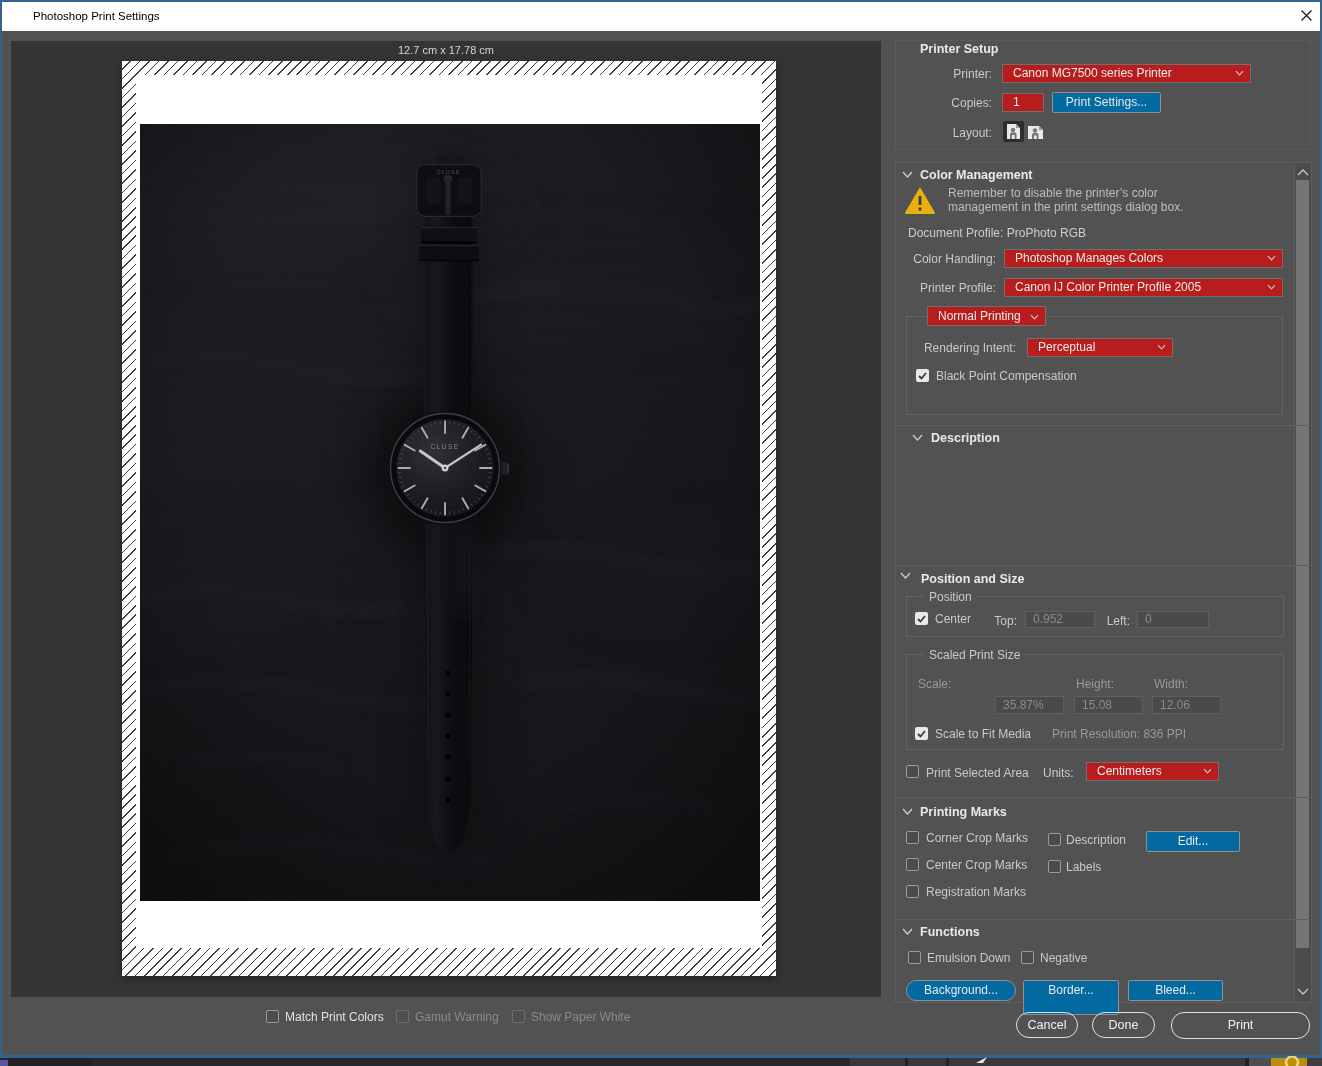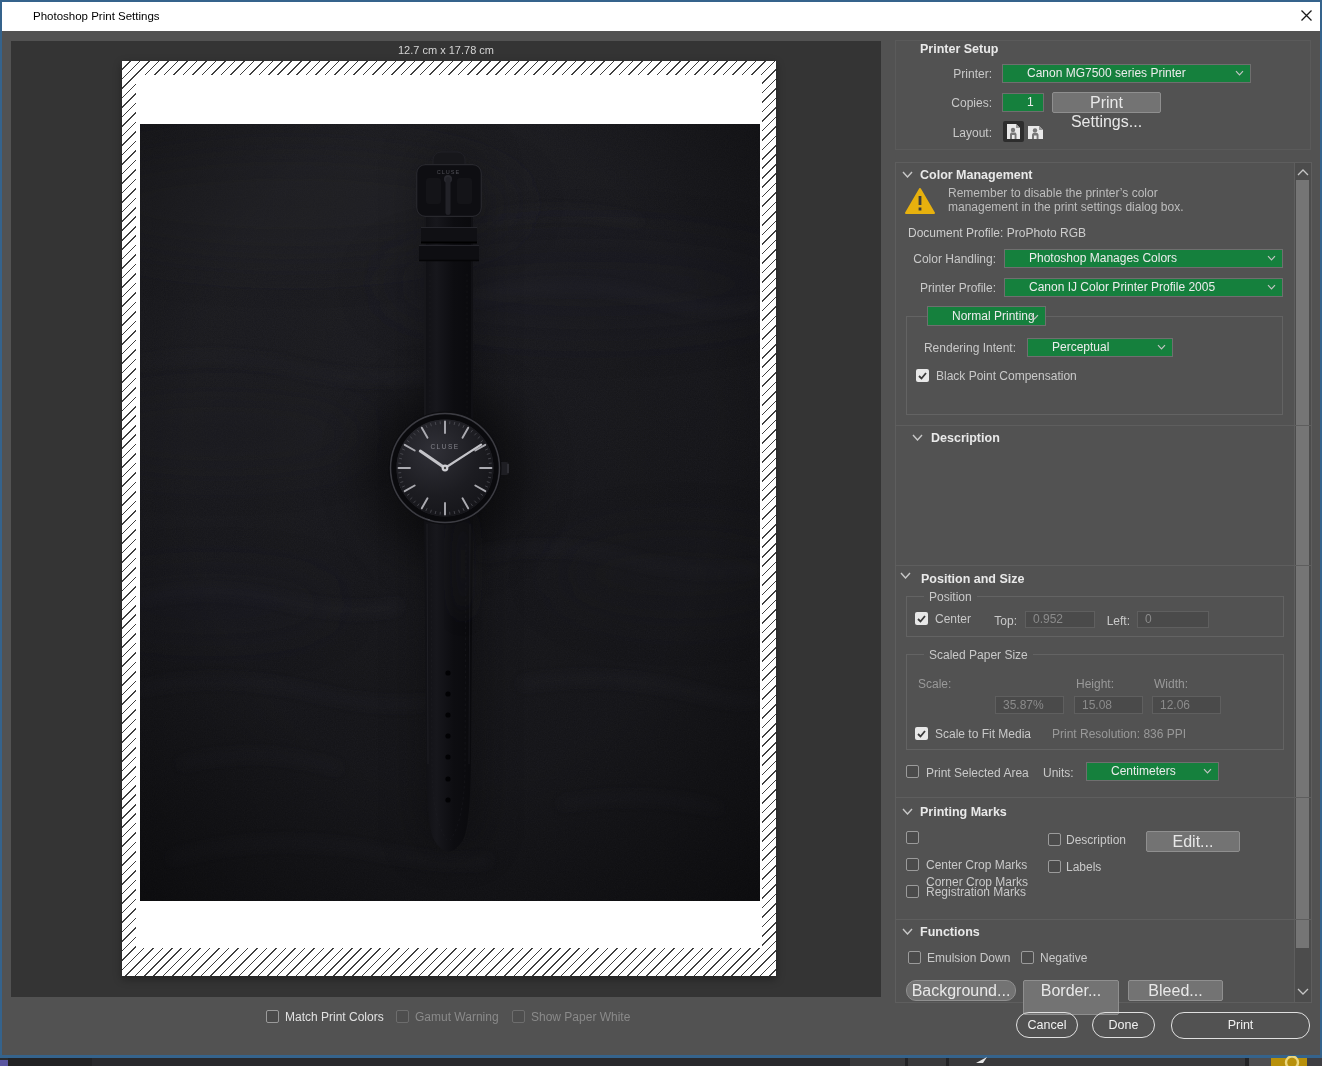--- a/index.html
+++ b/index.html
@@ -1,23 +1,23 @@
 <!DOCTYPE html>
 <html><head>
 <meta charset="utf-8">
 <style>
   * { margin:0; padding:0; box-sizing:border-box; }
   html,body { width:1322px; height:1066px; overflow:hidden; }
   body { position:relative; background:#222226; font-family:"Liberation Sans", sans-serif; }
   .abs { position:absolute; }
   .lbl { position:absolute; font-size:12px; color:#c9c9c9; white-space:nowrap; }
   .hdr { position:absolute; font-size:12.5px; font-weight:bold; color:#e9e9e9; white-space:nowrap; }
-  .dd { position:absolute; background:#15803d; border:1px solid #6f6f6f; color:#ececec; font-size:12px; line-height:17px; padding-left:24px; white-space:nowrap; overflow:hidden; }
+  .dd { position:absolute; background:#b91c1c; border:1px solid #6f6f6f; color:#ececec; font-size:12px; line-height:17px; padding-left:10px; white-space:nowrap; overflow:hidden; }
   .dd .ch { position:absolute; right:6px; top:5px; }
-  .btn { position:absolute; background:#737373; border:1px solid #8f8f8f; border-radius:2px; color:#e8e8e8; font-size:16px; text-align:center; }
+  .btn { position:absolute; background:#0369a1; border:1px solid #8f8f8f; border-radius:2px; color:#e8e8e8; font-size:12px; text-align:center; }
   .fld { position:absolute; background:#4a4a4a; border:1px solid #5f5f5f; color:#8b8b8b; font-size:12px; line-height:15px; padding-left:7px; }
   .cb { position:absolute; width:13px; height:13px; border-radius:2px; }
   .cb.on { background:#e8e8e8; }
   .cb.off { background:#4b4b4b; border:1px solid #9b9b9b; }
   .cb.dis { background:#4e4e4e; border:1px solid #6d6d6d; }
   .pill { position:absolute; border:1px solid #e0e0e0; border-radius:13px; color:#f1f1f1; font-size:12.5px; text-align:center; background:transparent; }
   .dim { color:#999999; }
   .sep { position:absolute; height:1px; background:#5e5e5e; left:896px; width:415px; }
 </style>
 </head>
@@ -307,21 +307,21 @@
   <div class="cb on" style="left:915px;top:612px;"></div>
   <svg class="abs" style="left:917px;top:615px;" width="9" height="8" viewBox="0 0 9 8">
     <path d="M1 4 L3.5 6.5 L8 1" fill="none" stroke="#3a3a3a" stroke-width="1.8"></path>
   </svg>
   <div class="lbl" style="left:935px;top:612px;">Center</div>
   <div class="lbl" style="left:977px;top:614px;width:40px;text-align:right;">Top:</div>
   <div class="fld" style="left:1025px;top:611px;width:70px;height:17px;">0.952</div>
   <div class="lbl" style="left:1090px;top:614px;width:40px;text-align:right;">Left:</div>
   <div class="fld" style="left:1137px;top:611px;width:72px;height:17px;">0</div>
   <div class="abs" style="left:906px;top:654px;width:378px;height:96px;border:1px solid #636363;"></div>
-  <div class="lbl" style="left:924px;top:648px;background:#525252;padding:0 5px;">Scaled Paper Size</div>
+  <div class="lbl" style="left:924px;top:648px;background:#525252;padding:0 5px;">Scaled Print Size</div>
   <div class="lbl dim" style="left:918px;top:677px;">Scale:</div>
   <div class="lbl dim" style="left:1076px;top:677px;">Height:</div>
   <div class="lbl dim" style="left:1154px;top:677px;">Width:</div>
   <div class="fld" style="left:995px;top:696px;width:69px;height:18px;line-height:16px;">35.87%</div>
   <div class="fld" style="left:1074px;top:696px;width:69px;height:18px;line-height:16px;">15.08</div>
   <div class="fld" style="left:1152px;top:696px;width:69px;height:18px;line-height:16px;">12.06</div>
   <div class="cb on" style="left:915px;top:727px;"></div>
   <svg class="abs" style="left:917px;top:730px;" width="9" height="8" viewBox="0 0 9 8">
     <path d="M1 4 L3.5 6.5 L8 1" fill="none" stroke="#3a3a3a" stroke-width="1.8"></path>
   </svg>
@@ -333,21 +333,21 @@
   <div class="dd" style="left:1086px;top:762px;width:133px;height:19px;">Centimeters<svg class="ch" width="9" height="6" viewBox="0 0 9 6">
       <path d="M1 1.2 L4.5 4.8 L8 1.2" fill="none" stroke="#c3c3c3" stroke-width="1.2"></path>
     </svg></div>
   <div class="sep" style="top:797px;"></div>
 
   <svg class="abs" style="left:902px;top:808px;" width="11" height="7" viewBox="0 0 11 7">
     <path d="M1 1 L5.5 6 L10 1" fill="none" stroke="#c8c8c8" stroke-width="1.4"></path>
   </svg>
   <div class="hdr" style="left:920px;top:805px;">Printing Marks</div>
   <div class="cb off" style="left:906px;top:831px;"></div>
-  <div class="lbl" style="left:926px;top:831px;margin-top:44px;">Corner Crop Marks</div>
+  <div class="lbl" style="left:926px;top:831px;">Corner Crop Marks</div>
   <div class="cb off" style="left:1048px;top:833px;"></div>
   <div class="lbl" style="left:1066px;top:833px;">Description</div>
   <div class="btn" style="left:1146px;top:831px;width:94px;height:21px;line-height:19px;">Edit...</div>
   <div class="cb off" style="left:906px;top:858px;"></div>
   <div class="lbl" style="left:926px;top:858px;">Center Crop Marks</div>
   <div class="cb off" style="left:1048px;top:860px;"></div>
   <div class="lbl" style="left:1066px;top:860px;">Labels</div>
   <div class="cb off" style="left:906px;top:885px;"></div>
   <div class="lbl" style="left:926px;top:885px;">Registration Marks</div>
   <div class="sep" style="top:919px;"></div>

